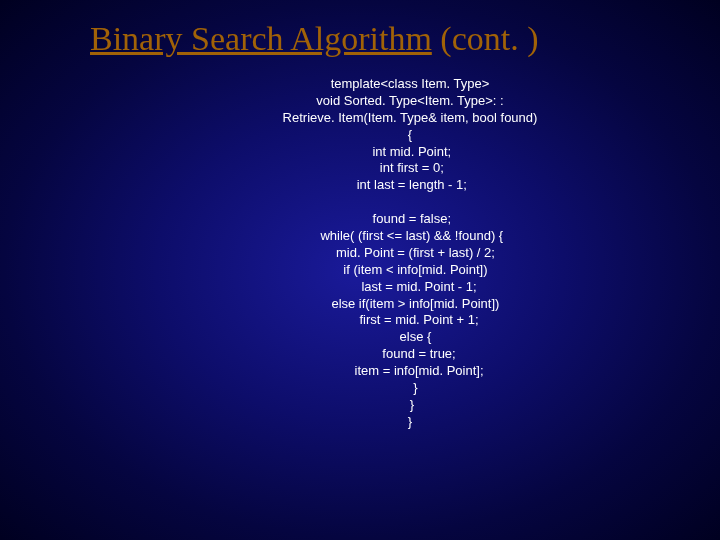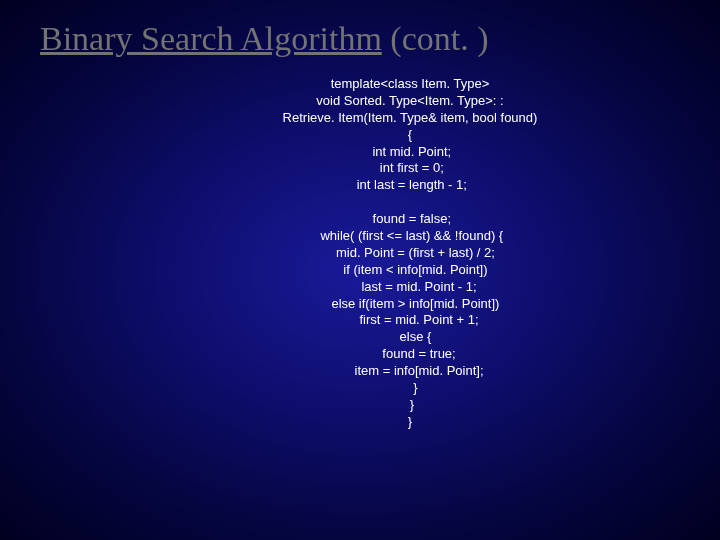--- a/index.html
+++ b/index.html
@@ -16,21 +16,22 @@
   }
   .slide {
     padding: 20px 40px 0 40px;
     box-sizing: border-box;
     width: 100%;
     height: 100%;
   }
   .title {
     font-family: "Times New Roman", Times, serif;
     font-size: 34px;
-    color: #737373;
+    color: #a16207;
+    margin-left: 50px;
     margin-bottom: 18px;
   }
   .title .underlined {
     text-decoration: underline;
   }
   .code {
     font-family: Arial, Helvetica, sans-serif;
     font-size: 13px;
     line-height: 1.3;
     white-space: pre;

